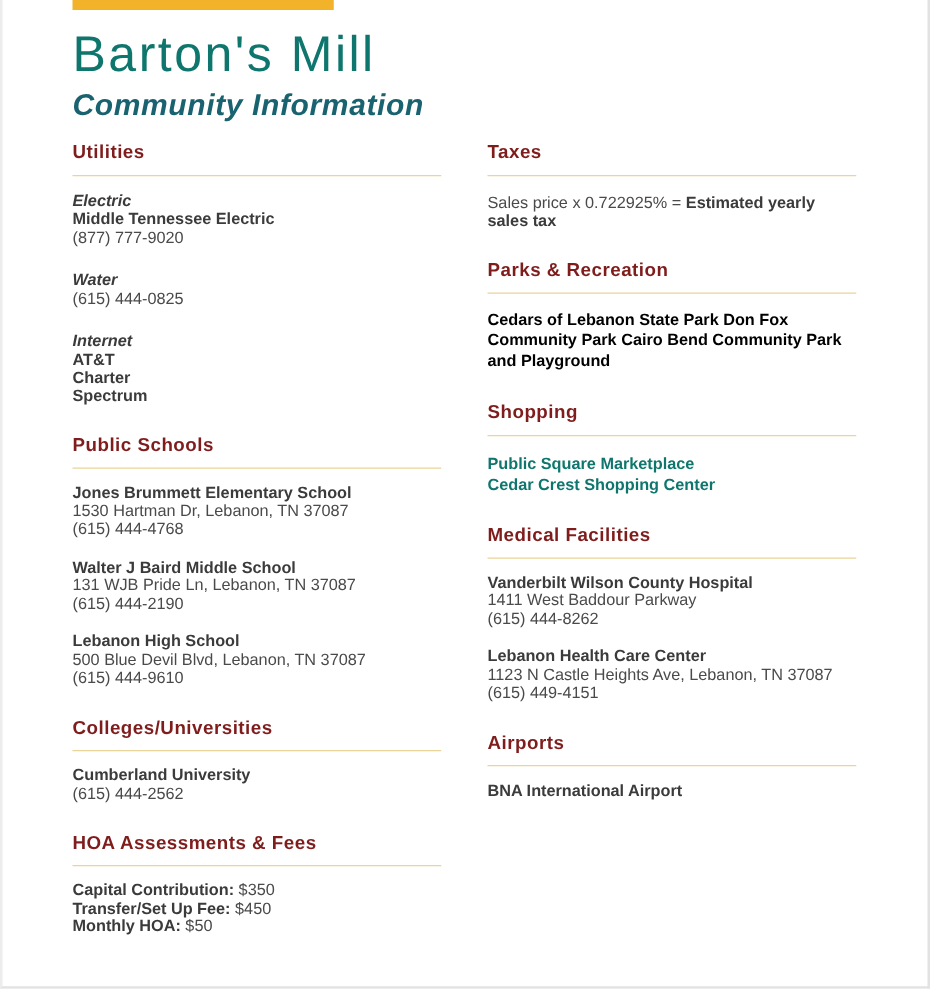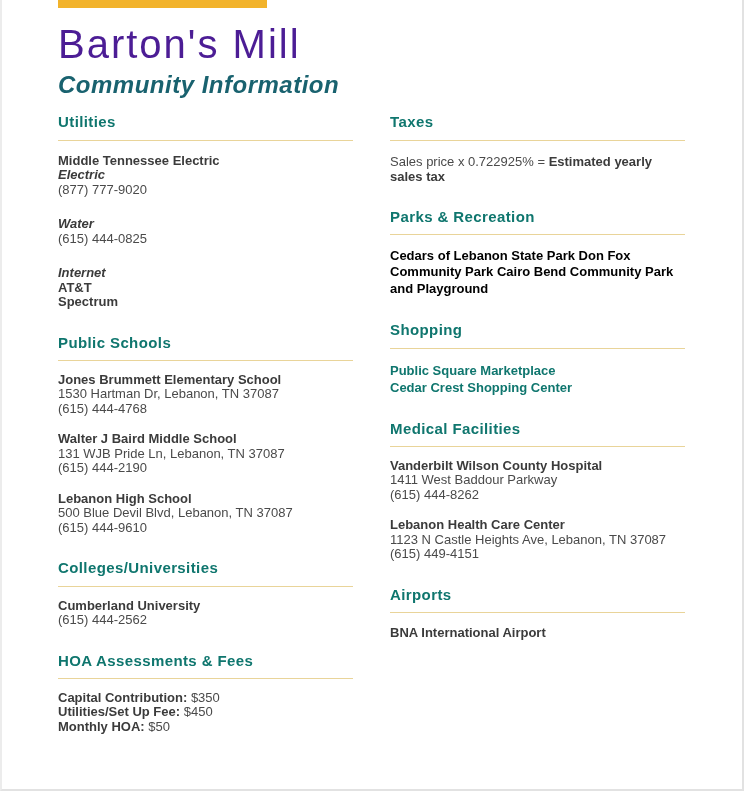--- a/index.html
+++ b/index.html
@@ -27,21 +27,21 @@
     background: #F2B32B;
   }
   .header {
     margin: 14px 0 0 56px;
   }
   .page-title {
     margin: 0;
     font-size: 40px;
     font-weight: 400;
     letter-spacing: 2px;
-    color: #4c1d95;
+    color: #0f766e;
     line-height: 1.1;
   }
   .page-subtitle {
     margin: 6px 0 0 0;
     font-size: 24px;
     font-weight: 700;
     font-style: italic;
     letter-spacing: 0.5px;
     color: #19626F;
     line-height: 1.1;
@@ -53,21 +53,21 @@
   }
   .col {
     width: 295px;
     flex: 0 0 295px;
   }
   .section-heading {
     margin: 24px 0 0 0;
     font-size: 15px;
     font-weight: 700;
     letter-spacing: 0.4px;
-    color: #0f766e;
+    color: #7f1d1d;
     line-height: 1.15;
   }
   .section-heading.first {
     margin-top: 0;
   }
   .rule {
     margin-top: 9px;
     border-bottom: 1.5px solid #E9D499;
   }
   p { margin: 0; }
@@ -112,33 +112,34 @@
 
   <div class="columns">
 
     <div class="col">
 
       <div class="section">
         <h3 class="section-heading first">Utilities</h3>
         <div class="rule"></div>
 
         <div class="util-group">
+          <p class="body-line italic-label">Electric</p>
           <p class="body-line bold">Middle Tennessee Electric</p>
-          <p class="body-line italic-label">Electric</p>
           <p class="body-line">(877) 777-9020</p>
         </div>
 
         <div class="util-group">
           <p class="body-line italic-label">Water</p>
           <p class="body-line">(615) 444-0825</p>
         </div>
 
         <div class="util-group">
           <p class="body-line italic-label">Internet</p>
           <p class="body-line bold">AT&amp;T</p>
+          <p class="body-line bold">Charter</p>
           <p class="body-line bold">Spectrum</p>
         </div>
       </div>
 
       <div class="section">
         <h3 class="section-heading">Public Schools</h3>
         <div class="rule"></div>
 
         <div class="entry">
           <p class="body-line bold">Jones Brummett Elementary School</p>
@@ -168,21 +169,21 @@
           <p class="body-line">(615) 444-2562</p>
         </div>
       </div>
 
       <div class="section">
         <h3 class="section-heading">HOA Assessments &amp; Fees</h3>
         <div class="rule"></div>
 
         <div class="fees">
           <p class="body-line"><span class="bold">Capital Contribution:</span> <span>$350</span></p>
-          <p class="body-line"><span class="bold">Utilities/Set Up Fee:</span> <span>$450</span></p>
+          <p class="body-line"><span class="bold">Transfer/Set Up Fee:</span> <span>$450</span></p>
           <p class="body-line"><span class="bold">Monthly HOA:</span> <span>$50</span></p>
         </div>
       </div>
 
     </div>
 
     <div class="col">
 
       <div class="section">
         <h3 class="section-heading first">Taxes</h3>

